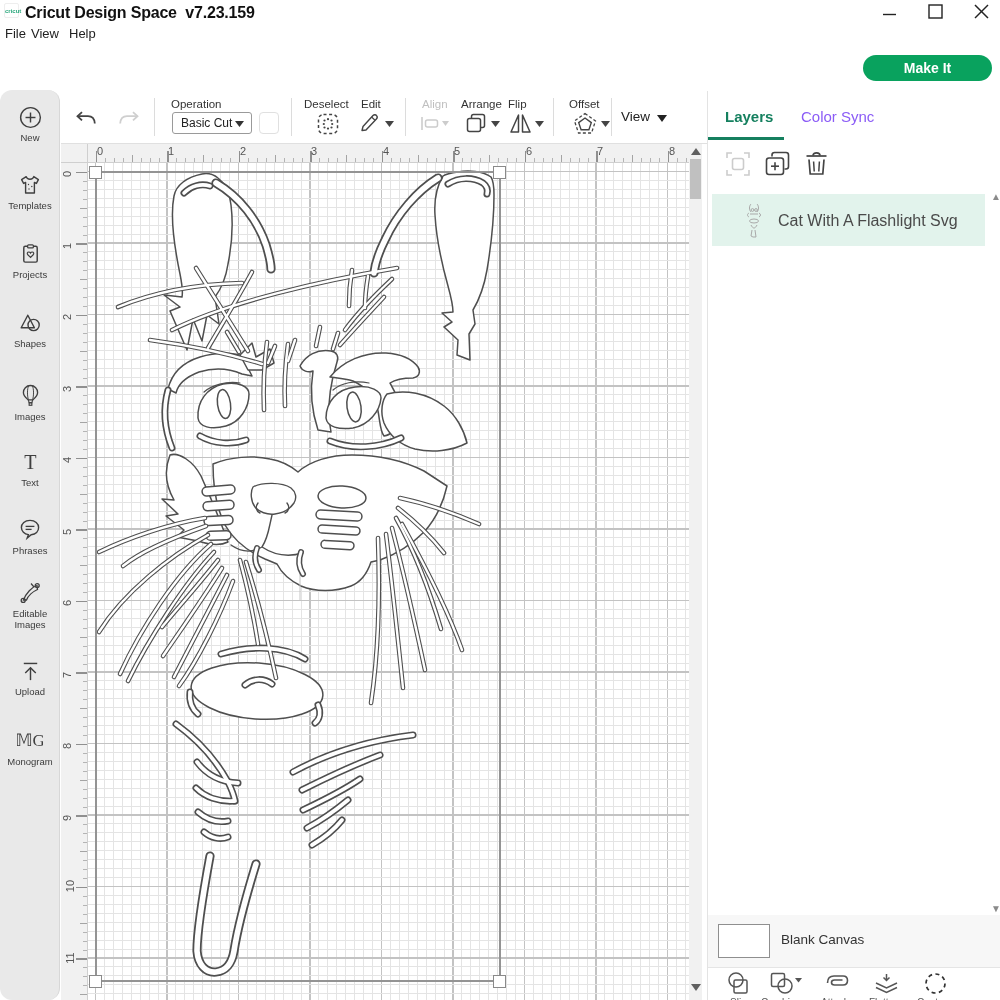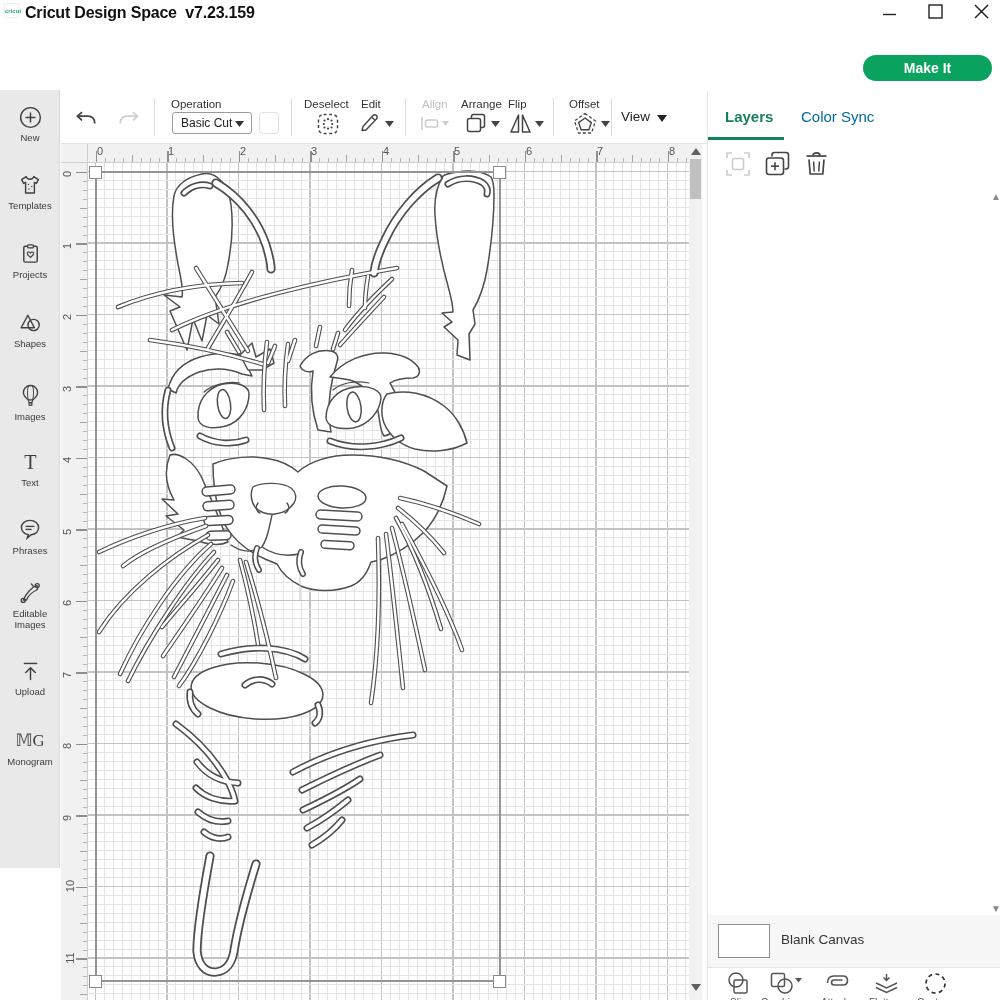--- a/index.html
+++ b/index.html
@@ -25,21 +25,21 @@
   #hdr-canvas { left:65px; top:14px; font-size:16px; font-weight:bold; }
   #hdr-untitled { left:314px; top:14px; font-size:16px; font-weight:bold; }
   #hdr-mystuff { left:617px; top:14px; font-size:16px; font-weight:bold; }
   #hdr-save { left:690px; top:14px; font-size:16px; font-weight:bold; }
   #hdr-pipe { left:749px; top:12px; font-size:17px; font-weight:normal; color:#e8e8e8;}
   #hdr-maker { left:778px; top:14px; font-size:16px; font-weight:bold; }
   #makeit { left:863px; top:55px; width:129px; height:26px; background:#09a25e; border-radius:13px;
     color:#fff; font-size:14px; font-weight:bold; text-align:center; line-height:26px; }
 
   
-  #sidebar { left:0; top:90px; width:60px; height:778px; background:#e9e9e9; border-right:1px solid #d7d7d7; }
+  #sidebar { left:0; top:90px; width:60px; height:910px; background:#e9e9e9; border-right:1px solid #d7d7d7;border-radius:12px; }
   .sideitem { position:absolute; left:0; width:60px; text-align:center; color:#3a3a3a; }
   .sideitem .lbl { font-size:9.5px; line-height:11px; color:#3a3a3a; }
   .sideitem svg { display:block; margin:0 auto 3px auto; }
 
   
   #toolbar { left:61px; top:90px; width:646px; height:54px; background:#fff; border-bottom:1px solid #e0e0e0; }
   .tb-divider { position:absolute; top:8px; height:38px; width:1px; background:#dcdcdc; }
   .tb-label { position:absolute; top:8px; font-size:11.5px; color:#333; }
   .tb-label.dim { color:#c0c0c0; }
   #op-select { position:absolute; left:111px; top:22px; width:80px; height:22px; border:1px solid #9a9a9a;
@@ -77,21 +77,21 @@
 
   
   #selbox { position:absolute; left:33.5px; top:27px; width:406px; height:811px; border:2px solid #949494; }
   .handle { position:absolute; width:13px; height:13px; background:#fff; border:1.5px solid #8a8a8a; }
   #zoompill { position:absolute; left:34px; top:812px; width:122px; height:33px; background:rgba(236,236,236,.82);
     border:1px solid #cdcdcd; border-radius:17px; color:#9a9a9a; font-size:17px; }
 
   
   #rightpanel { left:707px; top:91px; width:293px; height:909px; background:#fff; border-left:1px solid #e3e3e3; }
   #tab-layers { position:absolute; left:17px; top:17px; font-size:15px; font-weight:bold; color:#15805f; }
-  #tab-colorsync { position:absolute; left:93px; top:17px; font-size:15px; color:#0369a1; }
+  #tab-colorsync { position:absolute; left:93px; top:17px; font-size:15px; color:#8b5cf6; }
   #tab-underline { position:absolute; left:0px; top:46px; width:76px; height:3px; background:#15805f; }
   #layerrow { position:absolute; left:4px; top:103px; width:273px; height:52px; background:#e2f3ec; }
   #layername { position:absolute; left:66px; top:18px; font-size:16px; color:#4a4a4a; white-space:nowrap; }
   #blankbar { position:absolute; left:0px; top:824px; width:293px; height:52px; background:#f7f7f7; }
   #blankswatch { position:absolute; left:10px; top:9px; width:52px; height:34px; background:#fff; border:1.5px solid #8f8f8f; }
   #blanklabel { position:absolute; left:73px; top:17px; font-size:13.5px; color:#333; }
   #bottombar { position:absolute; left:0px; top:876px; width:293px; height:33px; background:#fff; border-top:1px solid #e5e5e5; }
   .bicon { position:absolute; top:4px; }
   .blabel { position:absolute; top:29px; font-size:10px; color:#555; }
   .scrollarrow { position:absolute; color:#8a8a8a; font-size:10px; }
@@ -104,20 +104,25 @@
     <div class="abs" id="applogo">cricut</div>
     <div class="abs" id="apptitle">Cricut Design Space&nbsp; v7.23.159</div>
     <svg class="abs winbtn" style="left:875px;" width="120" height="22">
       <line x1="8" y1="14.5" x2="21" y2="14.5" stroke="#222" stroke-width="1.4"></line>
       <rect x="54" y="5" width="13" height="13" fill="none" stroke="#222" stroke-width="1.4"></rect>
       <line x1="100" y1="5" x2="113" y2="18" stroke="#222" stroke-width="1.5"></line>
       <line x1="113" y1="5" x2="100" y2="18" stroke="#222" stroke-width="1.5"></line>
     </svg>
   </div>
 
+  <div class="abs" id="menubar">
+    <span style="left:5px;">File</span>
+      <span style="left:31px;">View</span>
+      <span style="left:69px;">Help</span>
+  </div>
 
   <div class="abs" id="makeit">Make It</div>
 
   <div class="abs" id="sidebar">
     <div class="sideitem" style="top:16px;">
       <svg width="23" height="23" viewBox="0 0 24 24">
           <circle cx="12" cy="12" r="10.3" fill="none" stroke="#3f3f3f" stroke-width="1.5"></circle>
           <line x1="12" y1="6.8" x2="12" y2="17.2" stroke="#3f3f3f" stroke-width="1.5"></line>
           <line x1="6.8" y1="12" x2="17.2" y2="12" stroke="#3f3f3f" stroke-width="1.5"></line>
         </svg>
@@ -673,20 +678,34 @@
       <line x1="10" y1="11.2" x2="10" y2="19.2" stroke="#444" stroke-width="1.6"></line>
       <line x1="6" y1="15.2" x2="14" y2="15.2" stroke="#444" stroke-width="1.6"></line>
     </svg>
     <svg style="position:absolute; left:97px; top:60px;" width="23" height="25" viewBox="0 0 23 25">
       <line x1="1.5" y1="5" x2="21.5" y2="5" stroke="#444" stroke-width="1.7"></line>
       <path d="M8,4.6 C8,1 15,1 15,4.6" fill="none" stroke="#444" stroke-width="1.7"></path>
       <path d="M4,8.5 L5.2,23 L17.8,23 L19,8.5" fill="none" stroke="#444" stroke-width="1.7"></path>
       <line x1="8.6" y1="10.5" x2="9.2" y2="20.5" stroke="#444" stroke-width="1.5"></line>
       <line x1="14.4" y1="10.5" x2="13.8" y2="20.5" stroke="#444" stroke-width="1.5"></line>
     </svg>
+    <div id="layerrow">
+      <svg style="position:absolute; left:33px; top:8px;" width="24" height="36" viewBox="0 0 24 36">
+        <g stroke="#a9a9a9" stroke-width="1" fill="none">
+          <path d="M6,2 C4,4 4,8 6,10 M12,2 C14,4 14,8 12,10"></path>
+          <circle cx="7.5" cy="8" r="1.4"></circle>
+            <circle cx="11" cy="8" r="1.4"></circle>
+          <path d="M5,12 L13,12 M4,11 C2,12 2,14 4,15 M14,11 C16,12 16,14 14,15"></path>
+          <ellipse cx="9" cy="19" rx="4.5" ry="2"></ellipse>
+          <path d="M6,23 C7,25 8,26 9,26 M12,23 C11,25 10,26 9,26"></path>
+          <path d="M7,28 L6,34 L8,35 L11,35 L10,28"></path>
+        </g>
+      </svg>
+      <div id="layername">Cat With A Flashlight Svg</div>
+    </div>
     <span class="scrollarrow" style="left:283px; top:100px;">▲</span>
     <span class="scrollarrow" style="left:283px; top:812px;">▼</span>
     <div id="blankbar">
       <div id="blankswatch"></div>
       <div id="blanklabel">Blank Canvas</div>
     </div>
     <div id="bottombar">
       <svg class="bicon" style="left:18px;" width="24" height="23" viewBox="0 0 24 23">
         <path d="M3,8 a7,7 0 1 0 14,0 a7,7 0 1 0 -14,0" fill="none" stroke="#555" stroke-width="1.5"></path>
         <rect x="8" y="8" width="13" height="13" rx="1.5" fill="#fff" fill-opacity="0" stroke="#555" stroke-width="1.5"></rect>

